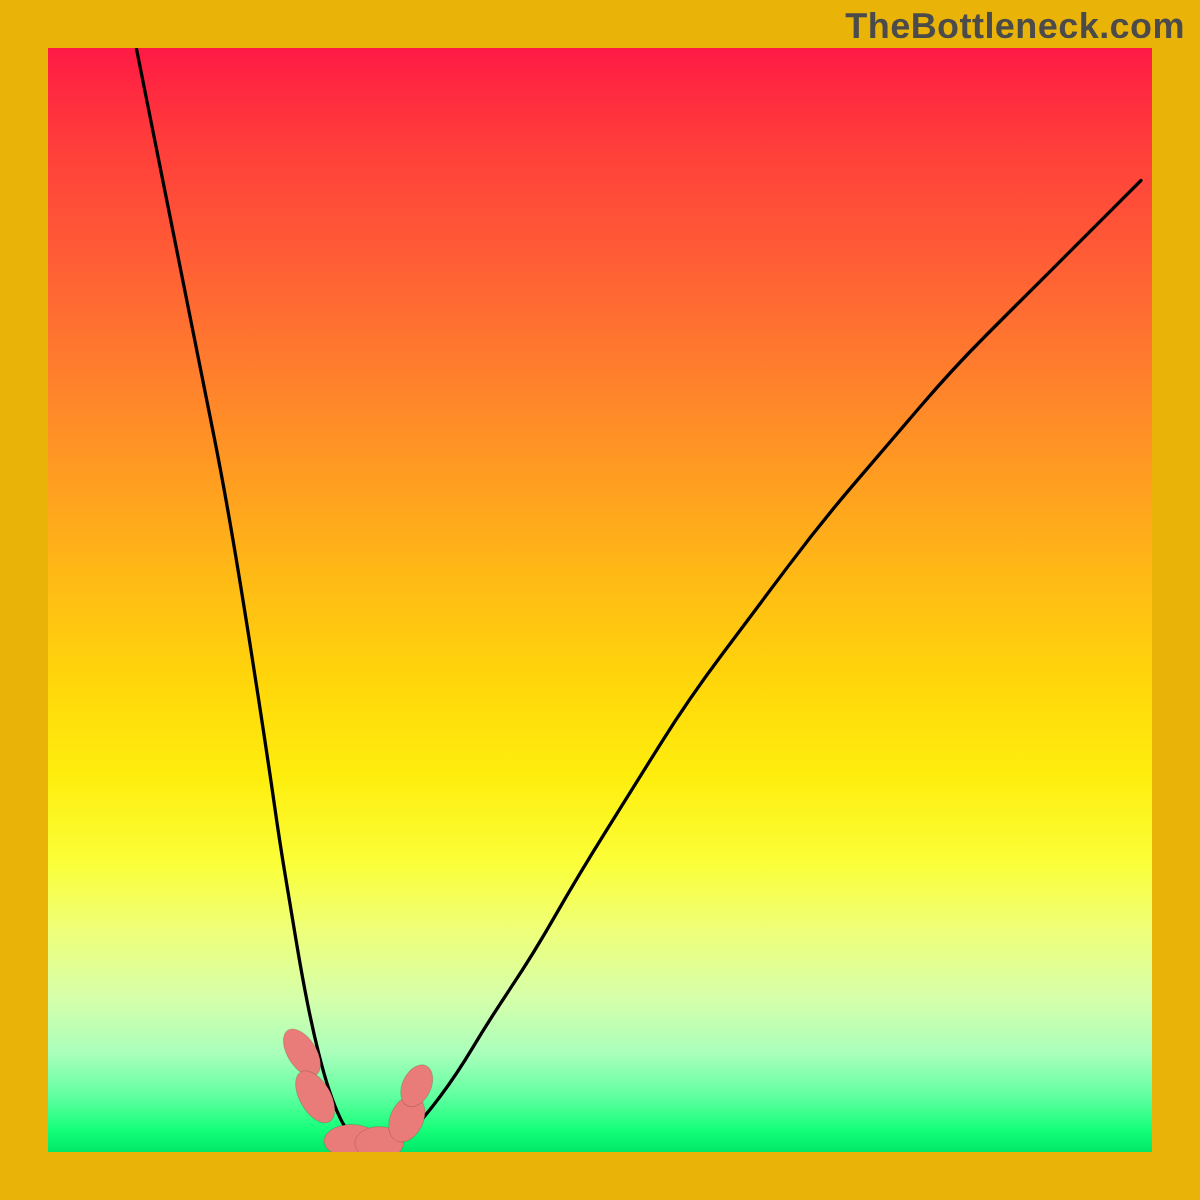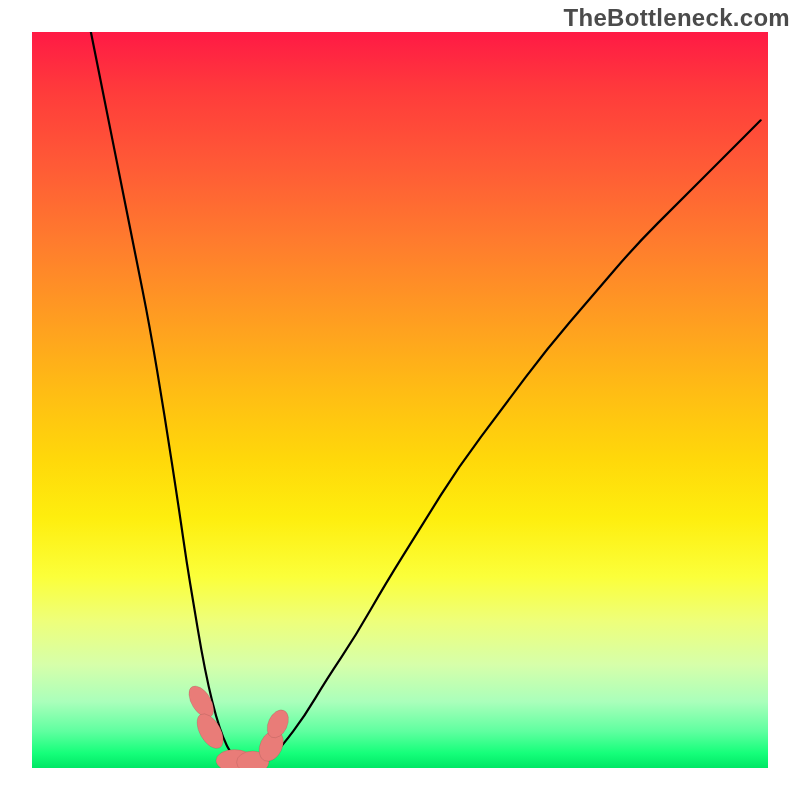--- a/index.html
+++ b/index.html
@@ -9,21 +9,21 @@
     height: 800px;
     background: #000000;
     overflow: hidden;
   }
   .frame {
     position: absolute;
     top: 0;
     left: 0;
     width: 800px;
     height: 800px;
-    background: #ffffff;
+    background: #eab308;
   }
   .plot-area {
     position: absolute;
     top: 32px;
     left: 32px;
     width: 736px;
     height: 736px;
     background: linear-gradient(to bottom,
       #ff1a45 0%,
       #ff3b3b 8%,

